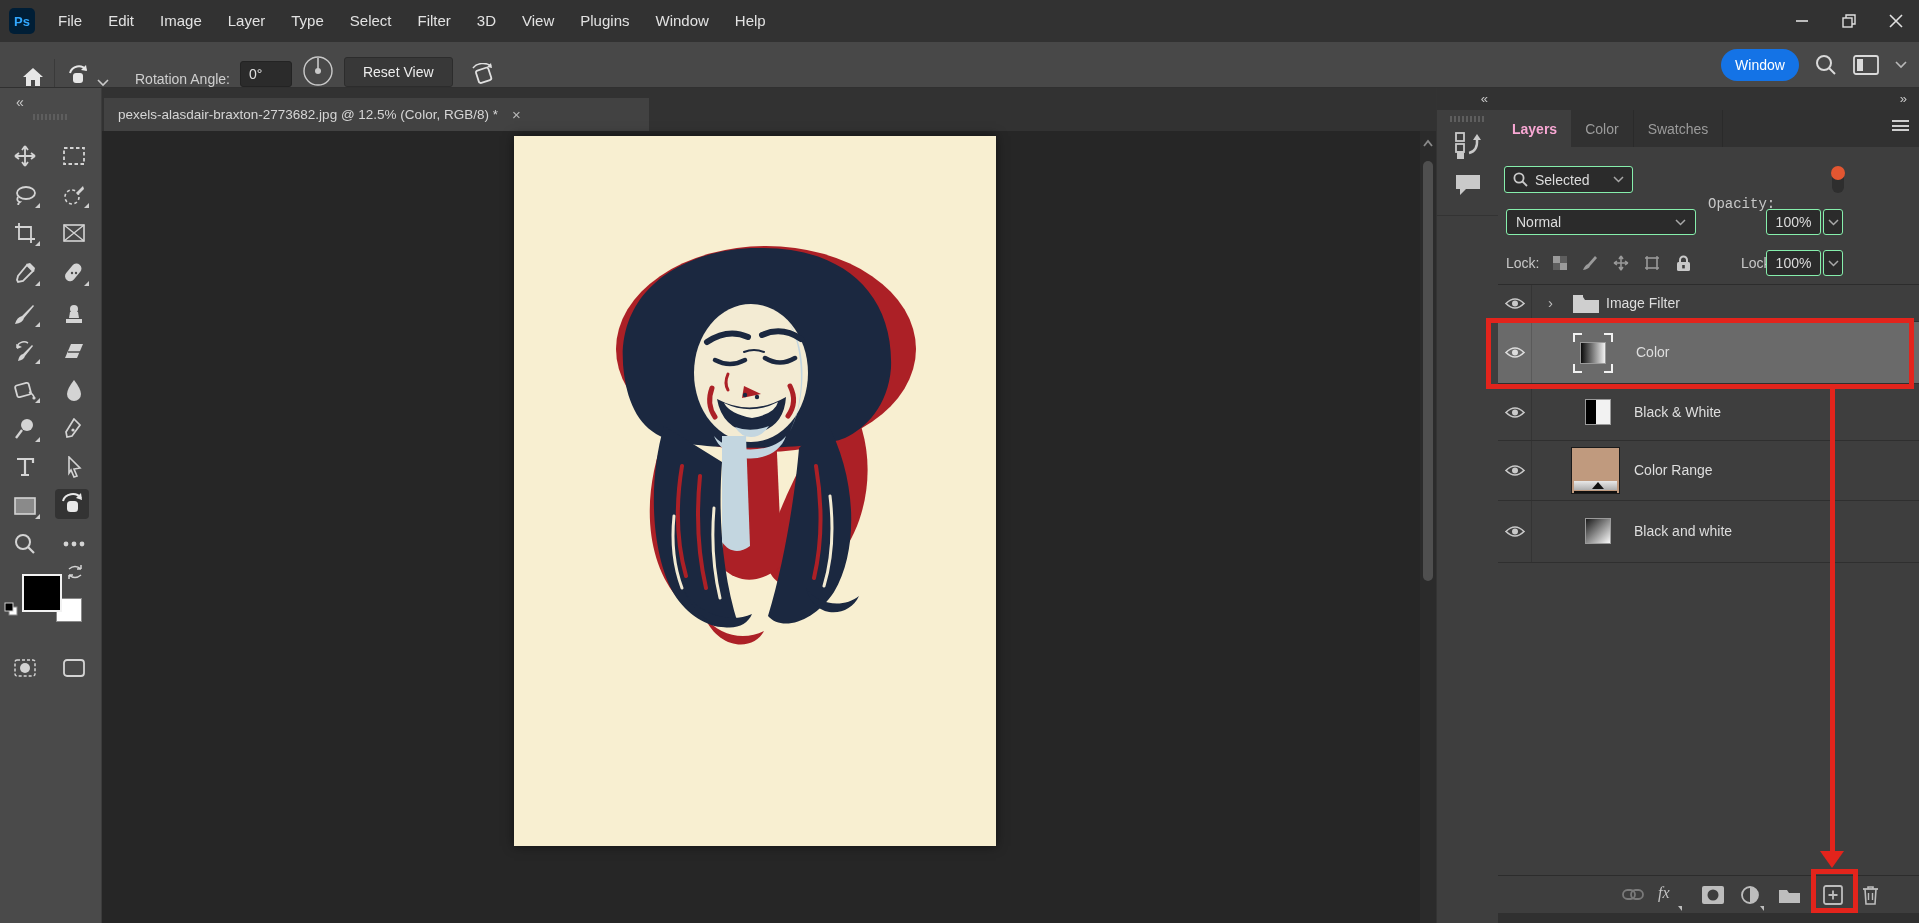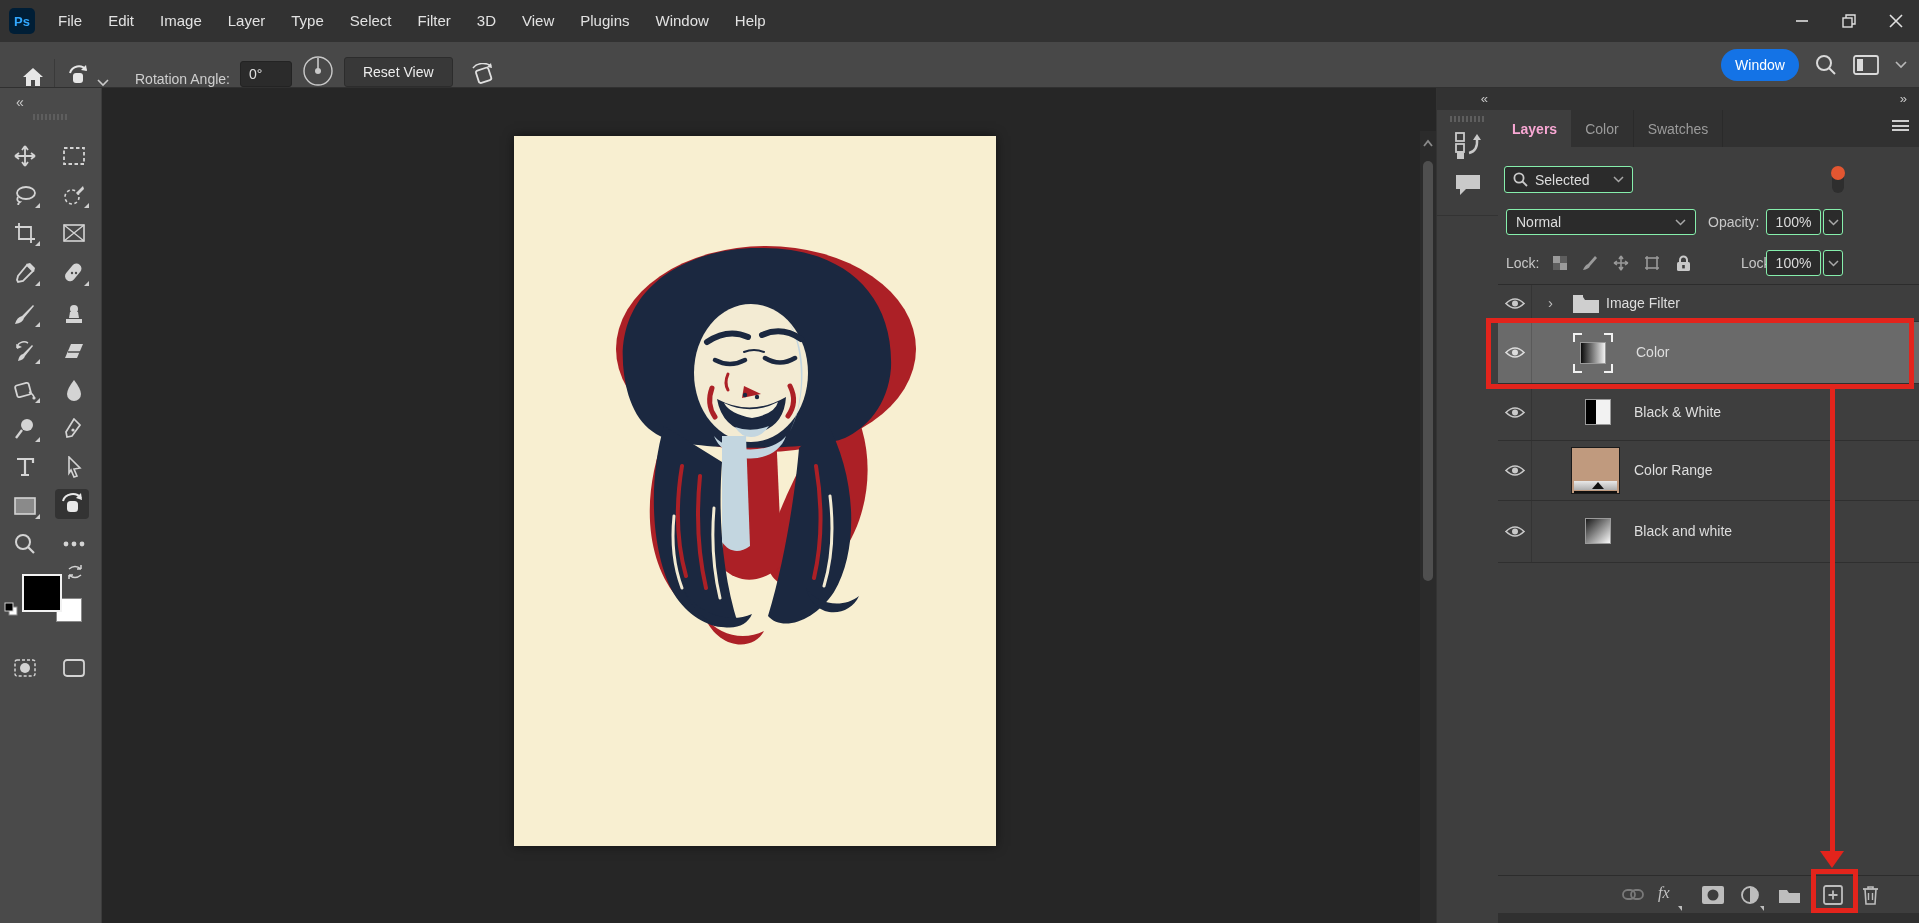--- a/index.html
+++ b/index.html
@@ -65,21 +65,21 @@
   #panel-menu { position:absolute; right:10px; top:32px; width:17px; height:11px; border-top:2px solid #CFCFCF; border-bottom:2px solid #CFCFCF; }
   #panel-menu::before { content:""; position:absolute; left:0; top:2.5px; width:17px; height:2px; background:#CFCFCF; }
   .field { background:#2B2B2B; border:1px solid #86efac; border-radius:3px; color:#DCDCDC; display:flex; align-items:center; }
   #filter-box { position:absolute; left:6px; top:78px; width:129px; height:27px; padding:0 8px; gap:7px; font-size:14px; }
   #filter-caret { margin-left:auto; }
   #filter-toggle { position:absolute; left:334px; top:80px; width:12px; height:25px; background:#2E2E2E; border-radius:6px; }
   #filter-toggle-dot { position:absolute; left:-1px; top:-2px; width:14px; height:14px; border-radius:50%; background:#E25631; }
   #blend-select { position:absolute; left:8px; top:121px; width:190px; height:26px; padding:0 9px; font-size:14px; }
   #blend-caret { margin-left:auto; }
   .rp-label { position:absolute; color:#C8C8C8; font-size:14px; line-height:26px; }
-  #opacity-label { left:210px; top:121px; }
+  #opacity-label { left:210px; top:103px;font-family:Liberation Mono, monospace; }
   .val-box { position:absolute; width:55px; height:26px; justify-content:center; font-size:14px; }
   .caret-box { position:absolute; width:20px; height:26px; justify-content:center; }
   #opacity-val { left:268px; top:121px; } #opacity-caret { left:325px; top:121px; }
   #lock-label { left:8px; top:162px; }
   .lock-ic { position:absolute; top:167px; }
   #fill-label { left:243px; top:162px; }
   #fill-val { left:268px; top:162px; } #fill-caret { left:325px; top:162px; }
   #rp-sep { position:absolute; left:0; top:196px; width:100%; height:1px; background:#2C2C2C; }
 
   
@@ -379,20 +379,26 @@
       </svg>
     </div>
   <div class="tool" style="left:57px;top:565px">
       <svg width="22" height="18">
         <rect x="1" y="1" width="20" height="16" rx="3" fill="none" stroke="#D4D4D4" stroke-width="1.8"></rect>
       </svg>
     </div>
 </div>
 
 <div id="docarea">
+  <div id="tabbar">
+    <div id="doc-tab">
+      <span>pexels-alasdair-braxton-2773682.jpg @ 12.5% (Color, RGB/8) *</span>
+      <span id="tab-close">×</span>
+    </div>
+  </div>
   <div id="canvas">
     <div id="paper">
       <svg viewBox="0 0 482 710" width="482" height="710">
         <rect width="482" height="710" fill="#F8EFD1"></rect>
 
         <g fill="#AC2026">
           <ellipse cx="252" cy="213" rx="150" ry="103"></ellipse>
           <path d="M330,255 C375,320 352,420 292,448 C268,458 245,440 255,405 C272,352 302,300 330,255 Z"></path>
           <path d="M212,295 L262,295 L268,430 C245,448 226,448 208,432 Z"></path>
           <path d="M152,295 C128,355 130,420 162,460 C184,478 206,466 196,432 C176,392 164,340 152,295 Z"></path>

